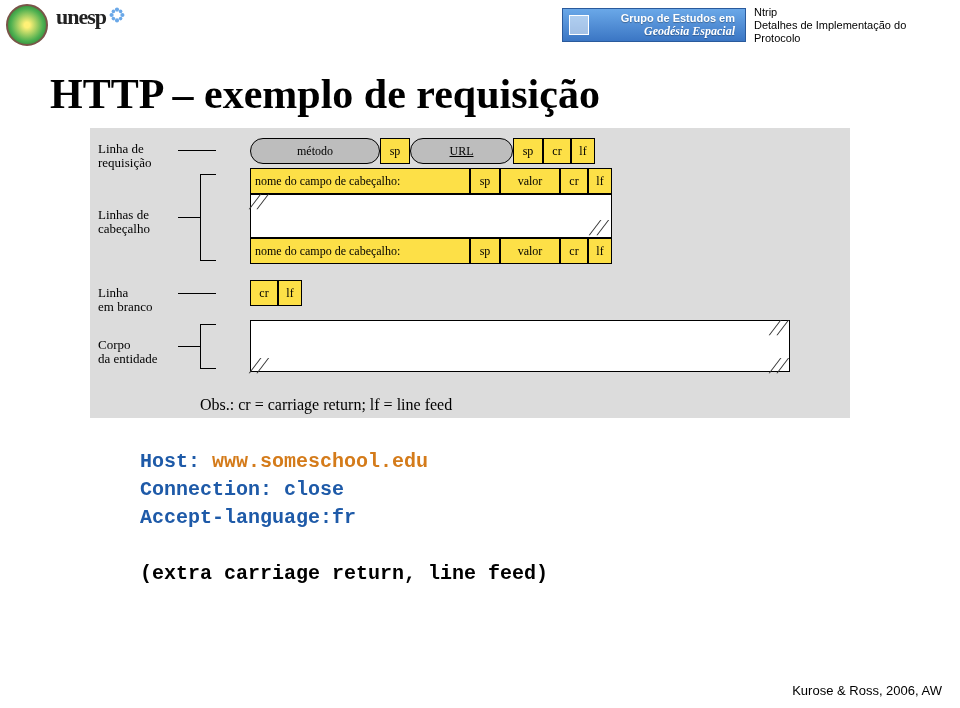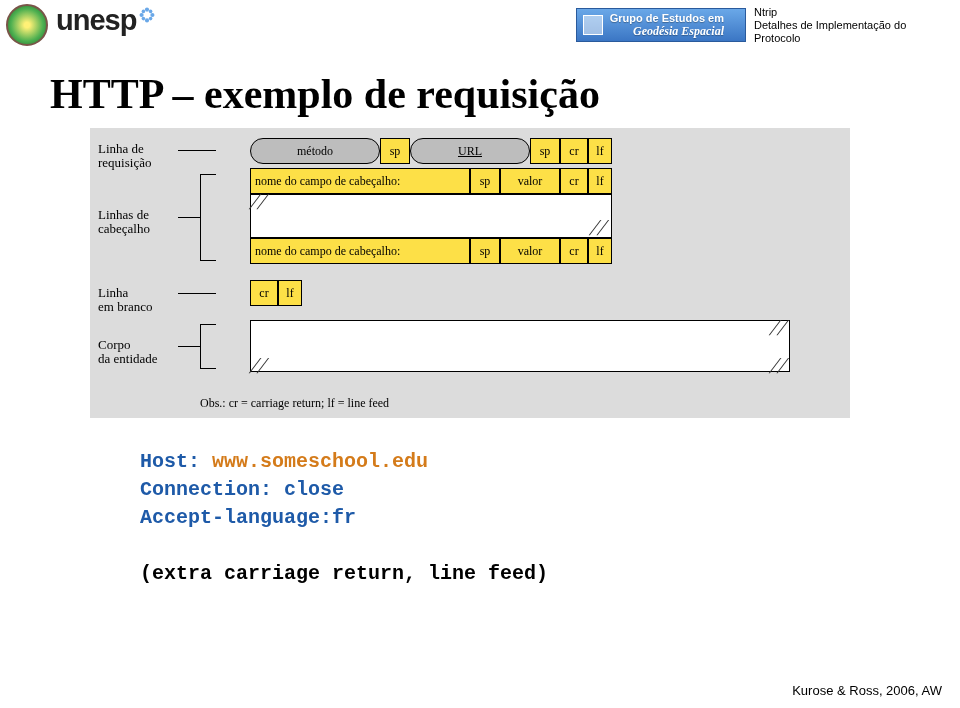--- a/index.html
+++ b/index.html
@@ -22,22 +22,22 @@
     background: radial-gradient(circle, #fff176 10%, #4caf50 60%, #1b5e20 100%);
     border: 2px solid #795548;
     flex: 0 0 auto;
   }
   .unesp-block {
     margin-left: 8px;
     display: flex;
     align-items: flex-start;
   }
   .unesp-name {
-    font-family: Liberation Sans, sans-serif;
-    font-size: 29px;
+    font-family: Liberation Serif, serif;
+    font-size: 22px;
     font-weight: bold;
     color: #222;
     letter-spacing: -1px;
   }
   .unesp-flower {
     width: 18px; height: 18px;
     margin-left: 2px; margin-top: 2px;
   }
   .univ-text {
     margin-left: 10px;
@@ -45,29 +45,29 @@
     line-height: 11px;
     color: #222;
   }
   .univ-text .line1 { font-weight: bold; letter-spacing: 0.3px; }
   .univ-text .line2 { font-style: italic; font-weight: bold; font-size: 10px; }
   .univ-text .line3 { font-weight: bold; font-size: 8.5px; }
   .grupo-box {
     margin-left: auto;
     margin-right: 8px;
     margin-top: 4px;
-    width: 170px;
+    width: 184px;
     height: 34px;
     background: linear-gradient(#6aa8e8, #3b76c4);
     border: 1px solid #2a5a9c;
     color: #fff;
     font-size: 11px;
     font-weight: bold;
     text-align: right;
-    padding: 3px 21px;
+    padding: 3px 10px;
     line-height: 13px;
     position: relative;
   }
   .grupo-box .g1 { text-shadow: 0 1px 1px rgba(0,0,0,0.3); }
   .grupo-box .g2 { font-family: Georgia, serif; font-style: italic; font-size: 12px; text-shadow: 0 1px 1px rgba(0,0,0,0.3);}
   .grupo-rect { position: absolute; left: 6px; top: 6px; width: 20px; height: 20px; background: rgba(255,255,255,0.5); border: 1px solid #fff; }
   .right-meta {
     font-size: 11px;
     text-align: left;
     line-height: 13px;
@@ -128,21 +128,21 @@
     background: #fff;
   }
   .slashes {
     position: absolute;
     font-style: italic;
     font-size: 13px;
     color: #333;
   }
   .obs {
     position: absolute;
-    font-size: 12px;
+    font-size: 16px;
     left: 110px; top: 268px;
   }
   .code-block {
     margin: 30px 0 0 140px;
     font-family: "Courier New", Courier, monospace;
     font-size: 20px;
     line-height: 28px;
     font-weight: bold;
   }
   .code-block .c-black { color: #000; }
@@ -210,21 +210,21 @@
   <div class="brace-h" style="left:88px; top:165px; width:38px;"></div>
 
   <div class="brace-line" style="left:110px; top:196px; height:44px;"></div>
   <div class="brace-h" style="left:88px; top:218px; width:22px;"></div>
   <div class="brace-h" style="left:110px; top:196px; width:16px;"></div>
   <div class="brace-h" style="left:110px; top:240px; width:16px;"></div>
 
   <div class="row" style="top:10px;">
     <div class="cell grey" style="width:130px;">método</div>
     <div class="cell" style="width:30px;">sp</div>
-    <div class="cell grey" style="width:120px;text-decoration:underline;">URL</div>
+    <div class="cell grey" style="width:103px;text-decoration:underline;">URL</div>
     <div class="cell" style="width:30px;">sp</div>
     <div class="cell" style="width:28px;">cr</div>
     <div class="cell" style="width:24px;">lf</div>
   </div>
 
   <div class="row" style="top:40px;">
     <div class="cell" style="width:220px; justify-content:flex-start;">nome do campo de cabeçalho:</div>
     <div class="cell" style="width:30px;">sp</div>
     <div class="cell" style="width:60px;">valor</div>
     <div class="cell" style="width:28px;">cr</div>

